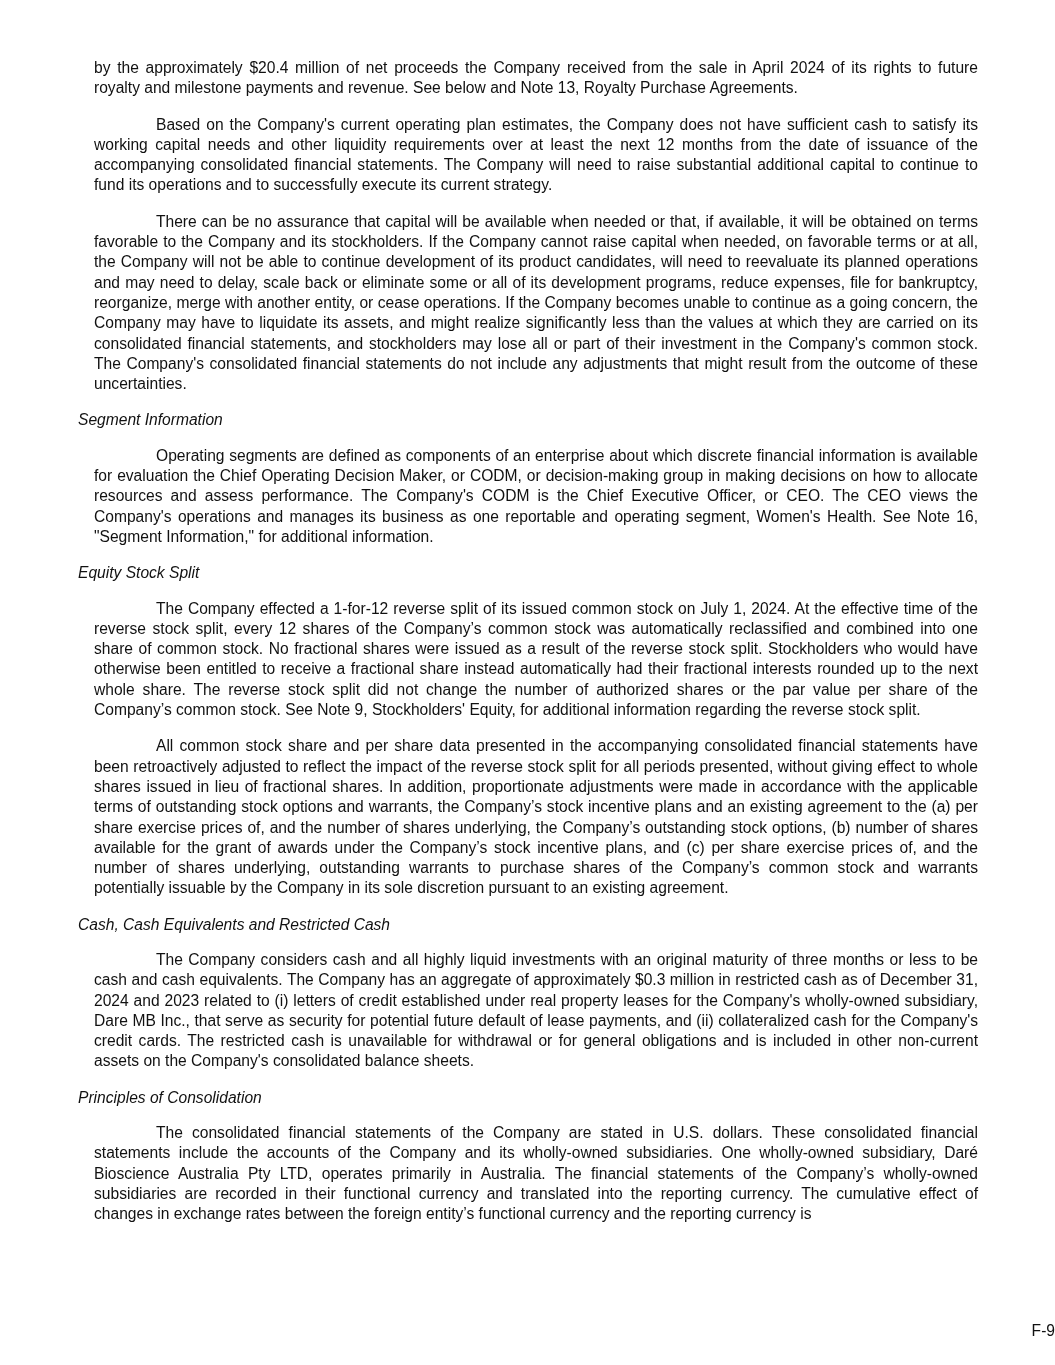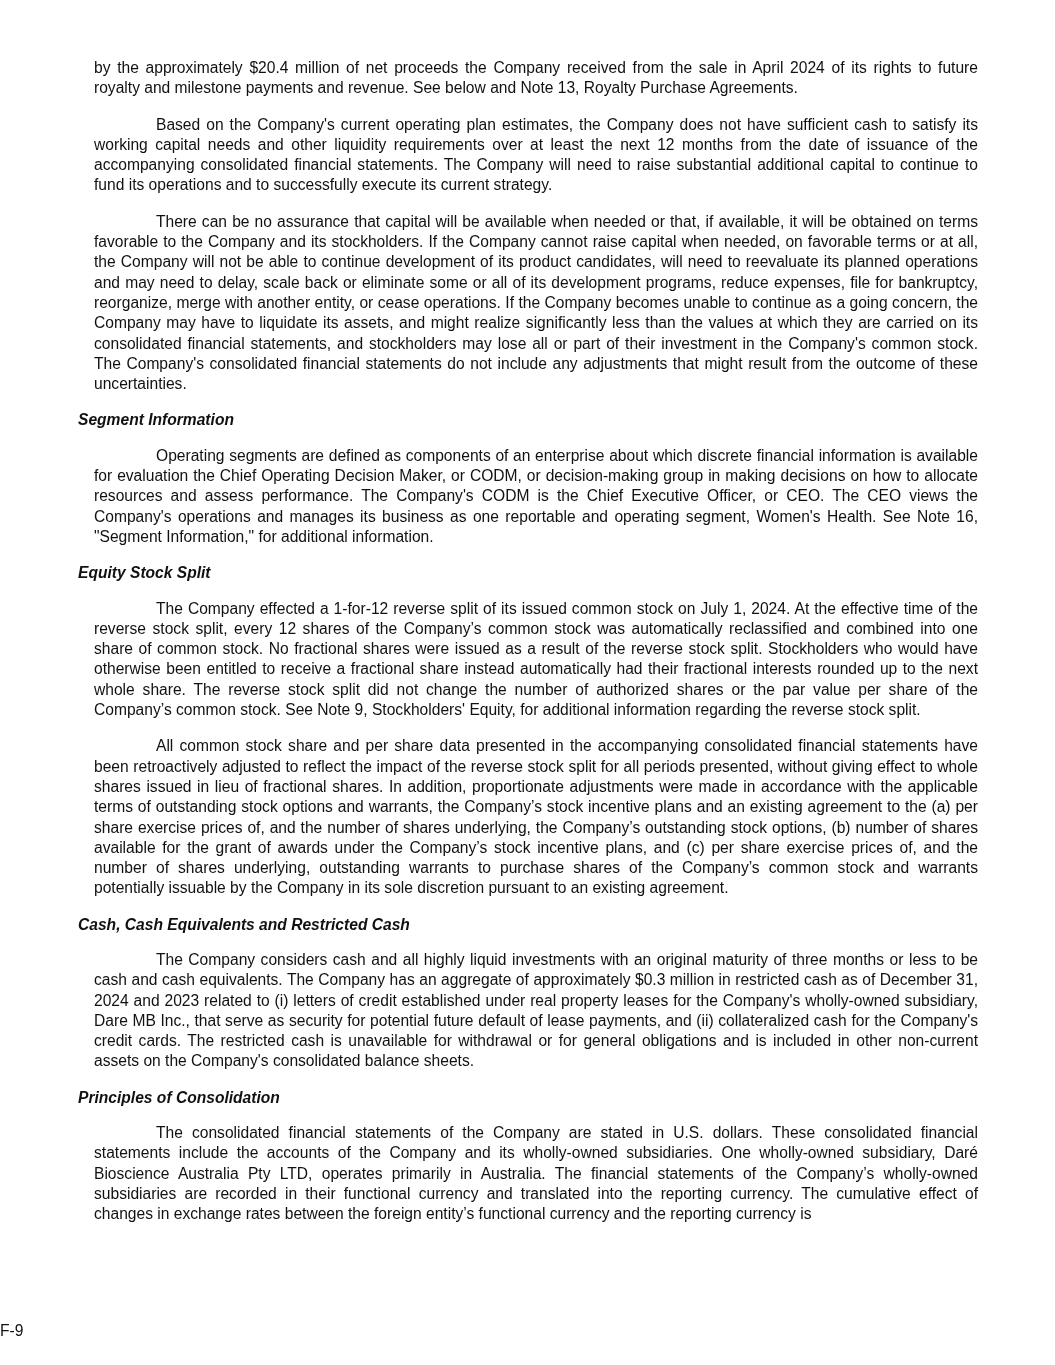--- a/index.html
+++ b/index.html
@@ -26,30 +26,30 @@
       line-height: 20.3px;
       text-align: justify;
       margin: 0 0 16px 16px;
     }
     .para.indent {
       text-indent: 62px;
     }
     .heading {
       font-size: 15.6px;
       line-height: 20.3px;
-      font-weight: bold;
+      font-weight: normal;
       font-style: italic;
       margin: 0 0 15px 0;
     }
     .footer {
       position: absolute;
       left: 0;
       width: 1055px;
       top: 1321px;
-      text-align: left;
+      text-align: right;
       font-size: 15.6px;
       line-height: 20px;
     }
   </style>
 </head>
 <body>
 
 <div class="page">
   <p class="para">by the approximately $20.4 million of net proceeds the Company received from the sale in April 2024 of its rights to future royalty and milestone payments and revenue. See below and Note 13, Royalty Purchase Agreements.</p>
   <p class="para indent">Based on the Company's current operating plan estimates, the Company does not have sufficient cash to satisfy its working capital needs and other liquidity requirements over at least the next 12 months from the date of issuance of the accompanying consolidated financial statements. The Company will need to raise substantial additional capital to continue to fund its operations and to successfully execute its current strategy.</p>

